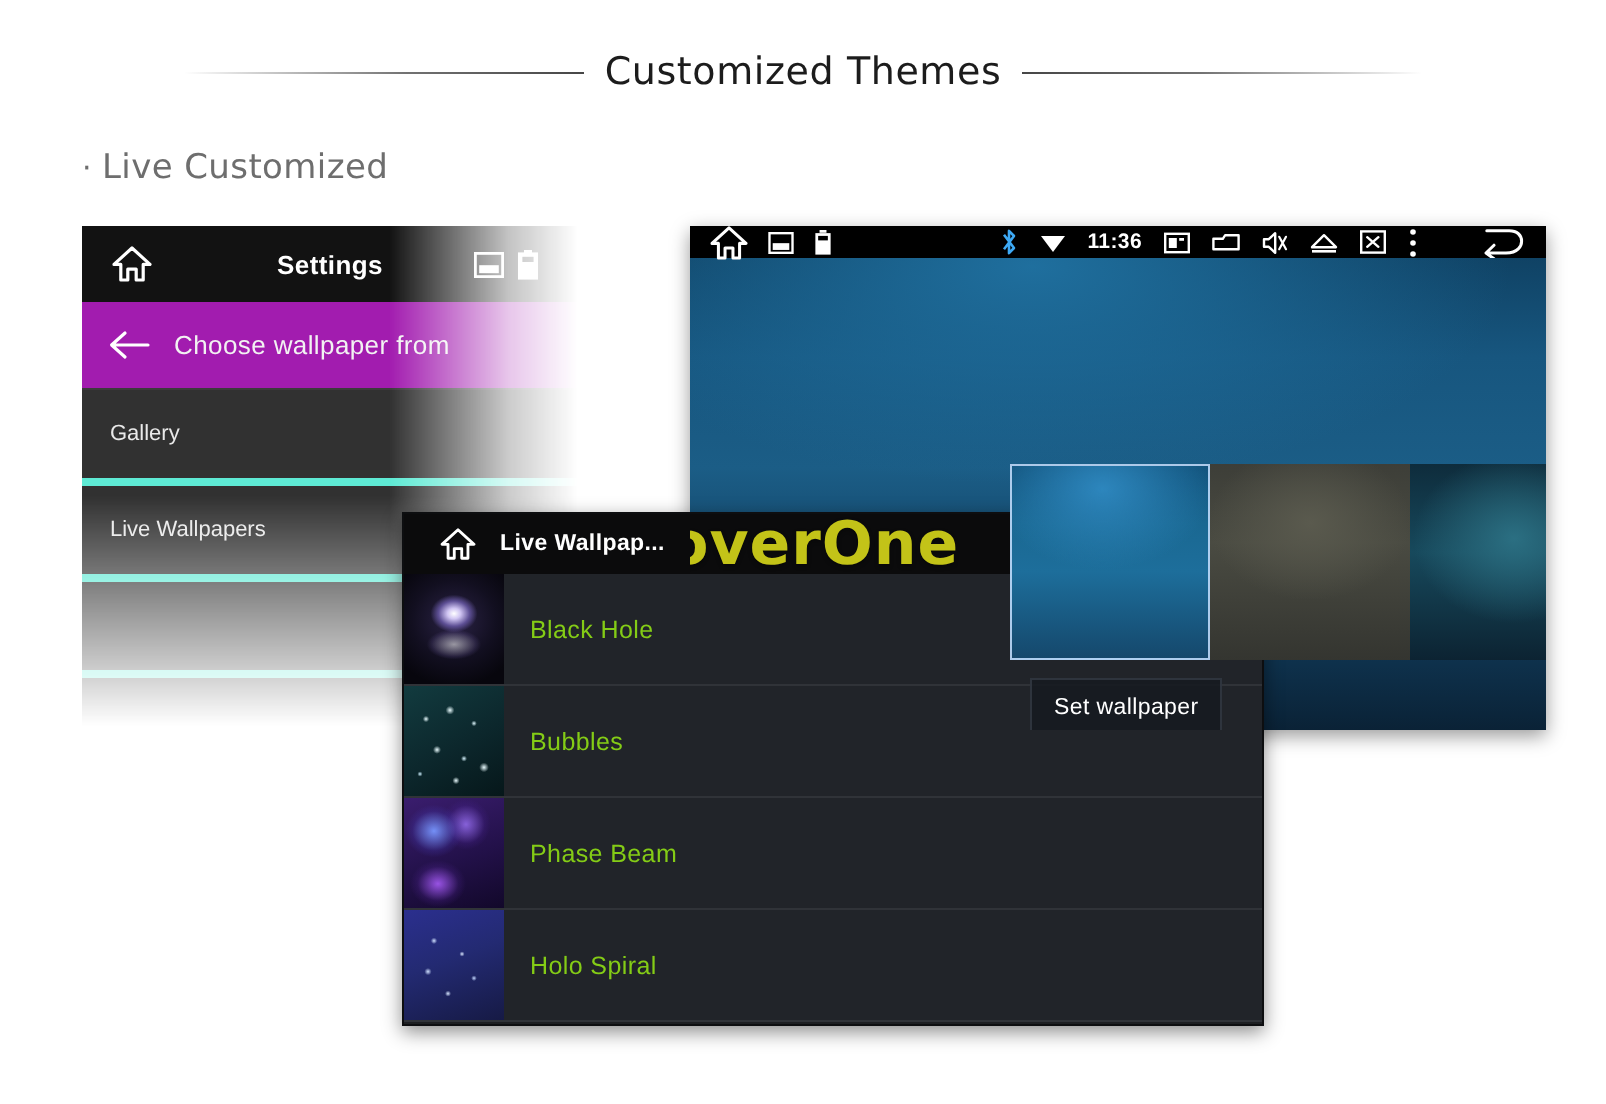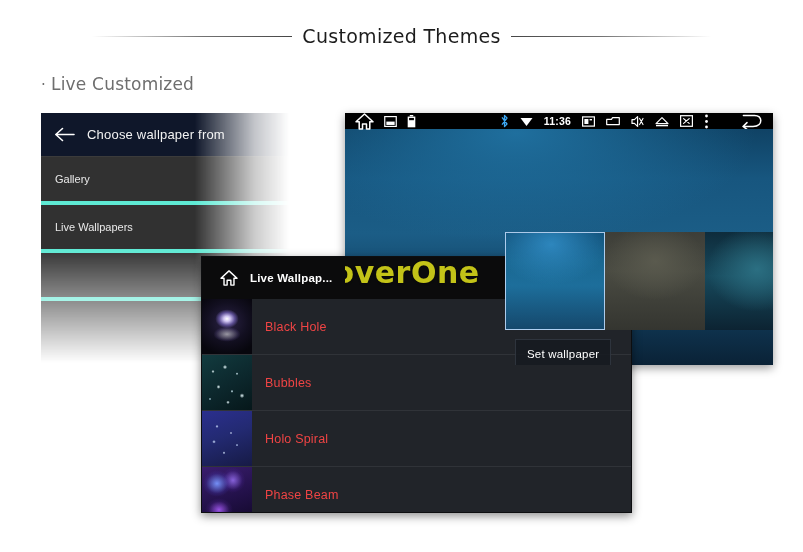--- a/index.html
+++ b/index.html
@@ -56,52 +56,52 @@
     display:flex; align-items:center; padding:0 10px;
   }
   .st-home { width:30px; display:flex; align-items:center; justify-content:center; }
   .st-title {
     flex:1; text-align:center; color:#fff; font-size:13px; font-weight:bold;
     letter-spacing:.2px; padding-left:12px;
   }
   .st-header-icons { display:flex; align-items:center; gap:7px; padding-right:10px; }
 
   .st-subbar {
-    height:44px; background:#0f172a; display:flex; align-items:center;
+    height:44px; background:#a21caf; display:flex; align-items:center;
     border-bottom:1px solid #3b3b3b;
   }
   .st-back { width:46px; display:flex; align-items:center; justify-content:center; }
   .st-subtitle { color:#f2f2f2; font-size:13px; letter-spacing:.2px; }
 
   .st-row {
     height:48px; display:flex; align-items:center; padding-left:14px;
     color:#e9e9e9; font-size:11px; border-bottom:4px solid #5eead4;
     background:#313131;
   }
 
   
   .lw-panel {
     position:absolute; left:201px; top:256px; width:431px; height:257px;
     background:#1d1f22; overflow:hidden;
     box-shadow:0 3px 9px rgba(0,0,0,.45);
     border:1px solid #0d0e10;
   }
   .lw-header {
-    height:42px; background:#0b0b0c; display:flex; align-items:center; padding:0 12px;
+    height:30px; background:#0b0b0c; display:flex; align-items:center; padding:0 12px;
   }
   .lw-home { width:30px; display:flex; align-items:center; justify-content:center; }
   .lw-title {
     color:#ffffff; font-size:11.5px; font-weight:bold; letter-spacing:.2px; margin-left:6px;
   }
   .lw-row {
     height:56px; display:flex; align-items:center;
     border-bottom:1px solid #303338; background:#212429;
   }
   .lw-thumb { width:50px; height:55px; flex:0 0 auto; }
-  .lw-name { color:#ef4444; font-size:12.5px; margin-left:13px; letter-spacing:.2px; }
+  .lw-name { color:#84cc16; font-size:12.5px; margin-left:13px; letter-spacing:.2px; }
 
   .th-blackhole{
     background:
       radial-gradient(ellipse 34% 17% at 50% 64%, rgba(255,255,255,.55) 0%, rgba(140,120,200,.15) 65%, rgba(0,0,0,0) 80%),
       radial-gradient(ellipse 30% 22% at 50% 36%, #ffffff 0%, #cfc4f2 22%, #5d4f94 52%, rgba(20,14,40,0) 78%),
       radial-gradient(ellipse 70% 60% at 50% 42%, #2b2346 0%, #120f20 60%, #07060d 100%),
       #050509;
   }
   .th-bubbles{
     background:
@@ -196,20 +196,43 @@
     <div class="title-text">Customized Themes</div>
     <div class="title-rule right"></div>
   </div>
 
   <div class="section-label">
     <span class="dot">·</span><span>Live Customized</span>
   </div>
 
   <div class="settings-panel">
 
+    <div class="st-header">
+      <span class="st-home">
+        <svg width="20" height="18" viewBox="0 0 20 18">
+            <path d="M10 1 L19 9.2 H15.6 V17 H12.1 V11.6 H7.9 V17 H4.4 V9.2 H1 Z" fill="none" stroke="#fff" stroke-width="1.6" stroke-linejoin="round"></path>
+          </svg>
+      </span>
+      <span class="st-title">Settings</span>
+      <span class="st-header-icons">
+        <span>
+          <svg width="15" height="13" viewBox="0 0 15 13">
+              <rect x="0.7" y="0.7" width="13.6" height="11.6" fill="#1a1a1a" stroke="#fff" stroke-width="1.4"></rect>
+              <rect x="2.6" y="6.6" width="9.8" height="4" fill="#fff"></rect>
+            </svg>
+        </span>
+        <span>
+          <svg width="10" height="15" viewBox="0 0 10 15">
+              <rect x="3" y="0" width="4" height="1.6" fill="#fff"></rect>
+              <rect x="0.6" y="1.8" width="8.8" height="12.4" fill="#fff" stroke="#fff" stroke-width="1.2"></rect>
+              <rect x="2.2" y="3.4" width="5.6" height="2.6" fill="#1a1a1a"></rect>
+            </svg>
+        </span>
+      </span>
+    </div>
 
     <div class="st-subbar">
       <span class="st-back">
         <svg width="21" height="15" viewBox="0 0 21 15">
             <path d="M20 7.5 H2 M8.5 1.5 L1.8 7.5 L8.5 13.5" fill="none" stroke="#fff" stroke-width="1.6" stroke-linecap="round" stroke-linejoin="round"></path>
           </svg>
       </span>
       <span class="st-subtitle">Choose wallpaper from</span>
     </div>
 
@@ -329,22 +352,22 @@
 
     <div class="lw-row">
       <div class="lw-thumb th-blackhole"></div>
       <span class="lw-name">Black Hole</span>
     </div>
     <div class="lw-row">
       <div class="lw-thumb th-bubbles"></div>
       <span class="lw-name">Bubbles</span>
     </div>
     <div class="lw-row">
+      <div class="lw-thumb th-phase"></div>
+      <span class="lw-name">Phase Beam</span>
+    </div>
+    <div class="lw-row">
       <div class="lw-thumb th-holo"></div>
       <span class="lw-name">Holo Spiral</span>
     </div>
-    <div class="lw-row">
-      <div class="lw-thumb th-phase"></div>
-      <span class="lw-name">Phase Beam</span>
-    </div>
   </div>
 
 </div>
 
 </body></html>

